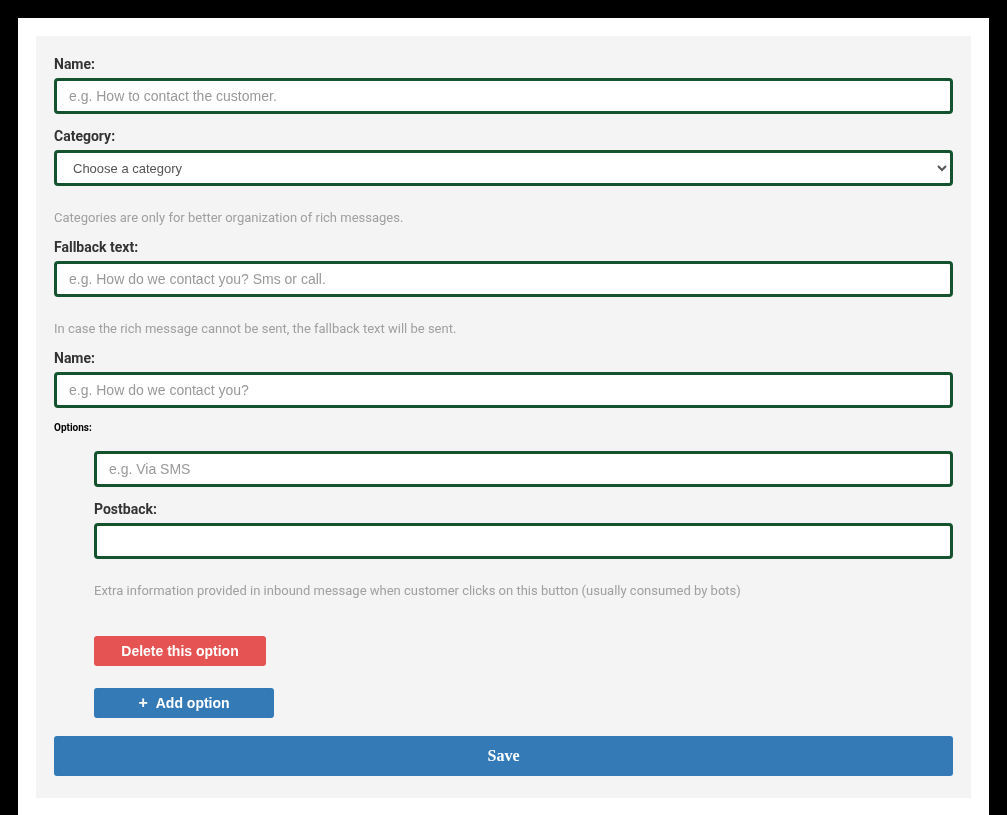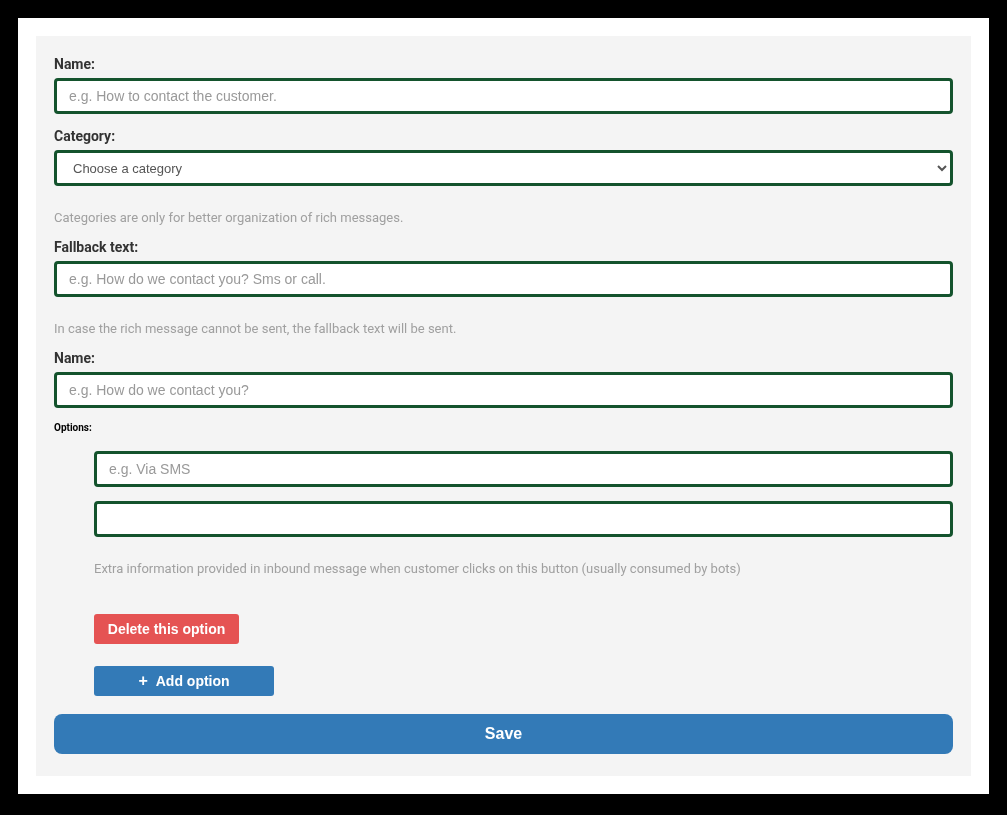--- a/index.html
+++ b/index.html
@@ -78,21 +78,21 @@
       line-height: 1.42857143;
       text-align: center;
       border: none;
       border-radius: 3px;
       cursor: pointer;
       color: #fff;
       white-space: nowrap;
     }
     .btn-danger {
       background-color: #e55353;
-      width: 145px;
+      width: 172px;
       height: 30px;
       margin-top: 24px;
     }
     .btn-primary {
       background-color: #337ab7;
       width: 180px;
       height: 30px;
       margin-top: 22px;
     }
     .btn-primary .plus-icon {
@@ -101,21 +101,22 @@
       margin-right: 8px;
       line-height: 1;
     }
     .btn-save {
       background-color: #337ab7;
       width: 100%;
       height: 40px;
       font-size: 16px;
       font-weight: 700;
       margin-top: 18px;
-      border-radius: 8px;
+      border-radius: 3px;
+      font-family: Liberation Serif, serif;
     }
   </style>
 </head>
 <body>
 
 <div class="outer-white">
   <div class="panel">
 
     <div class="form-group">
       <label>Name:</label>
@@ -143,20 +144,21 @@
 
     <span class="options-heading">Options:</span>
 
     <div class="options-section">
 
       <div class="form-group">
         <input type="text" class="form-control" placeholder="e.g. Via SMS" style="">
       </div>
 
       <div class="form-group">
+        <label>Postback:</label>
         <input type="text" class="form-control" style="">
         <span class="help-text">Extra information provided in inbound message when customer clicks on this button (usually consumed by bots)</span>
       </div>
 
       <button class="btn btn-danger">
         <span>Delete this option</span>
       </button>
       <br>
       <button class="btn btn-primary">
         <span class="plus-icon">+</span>

